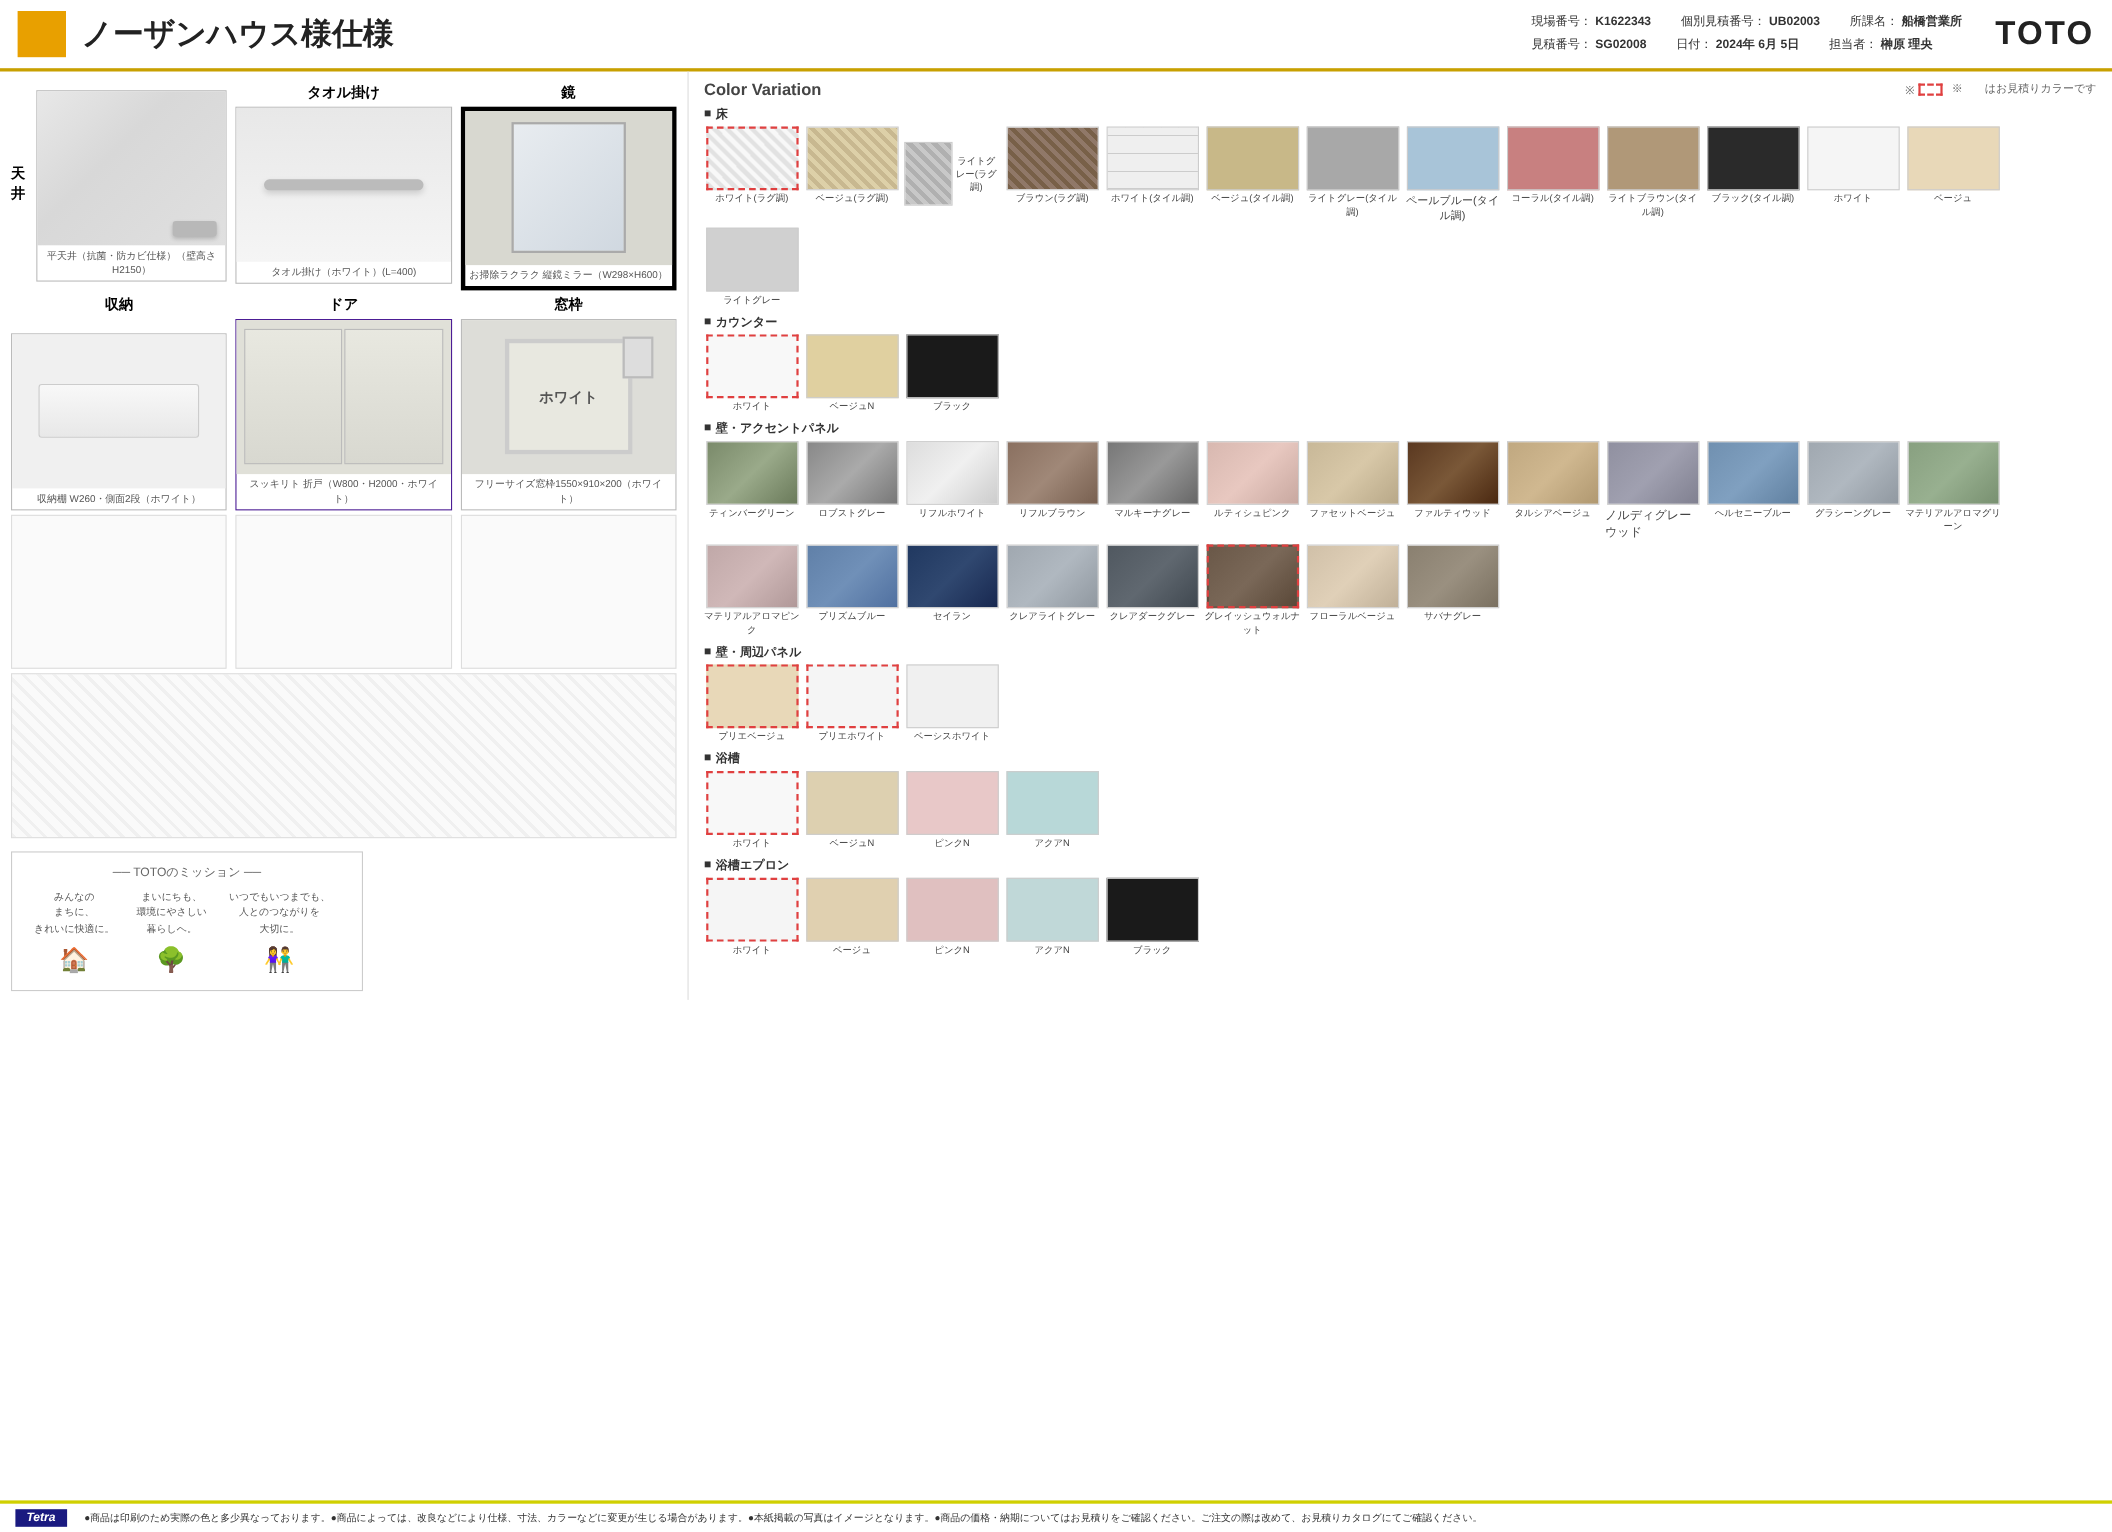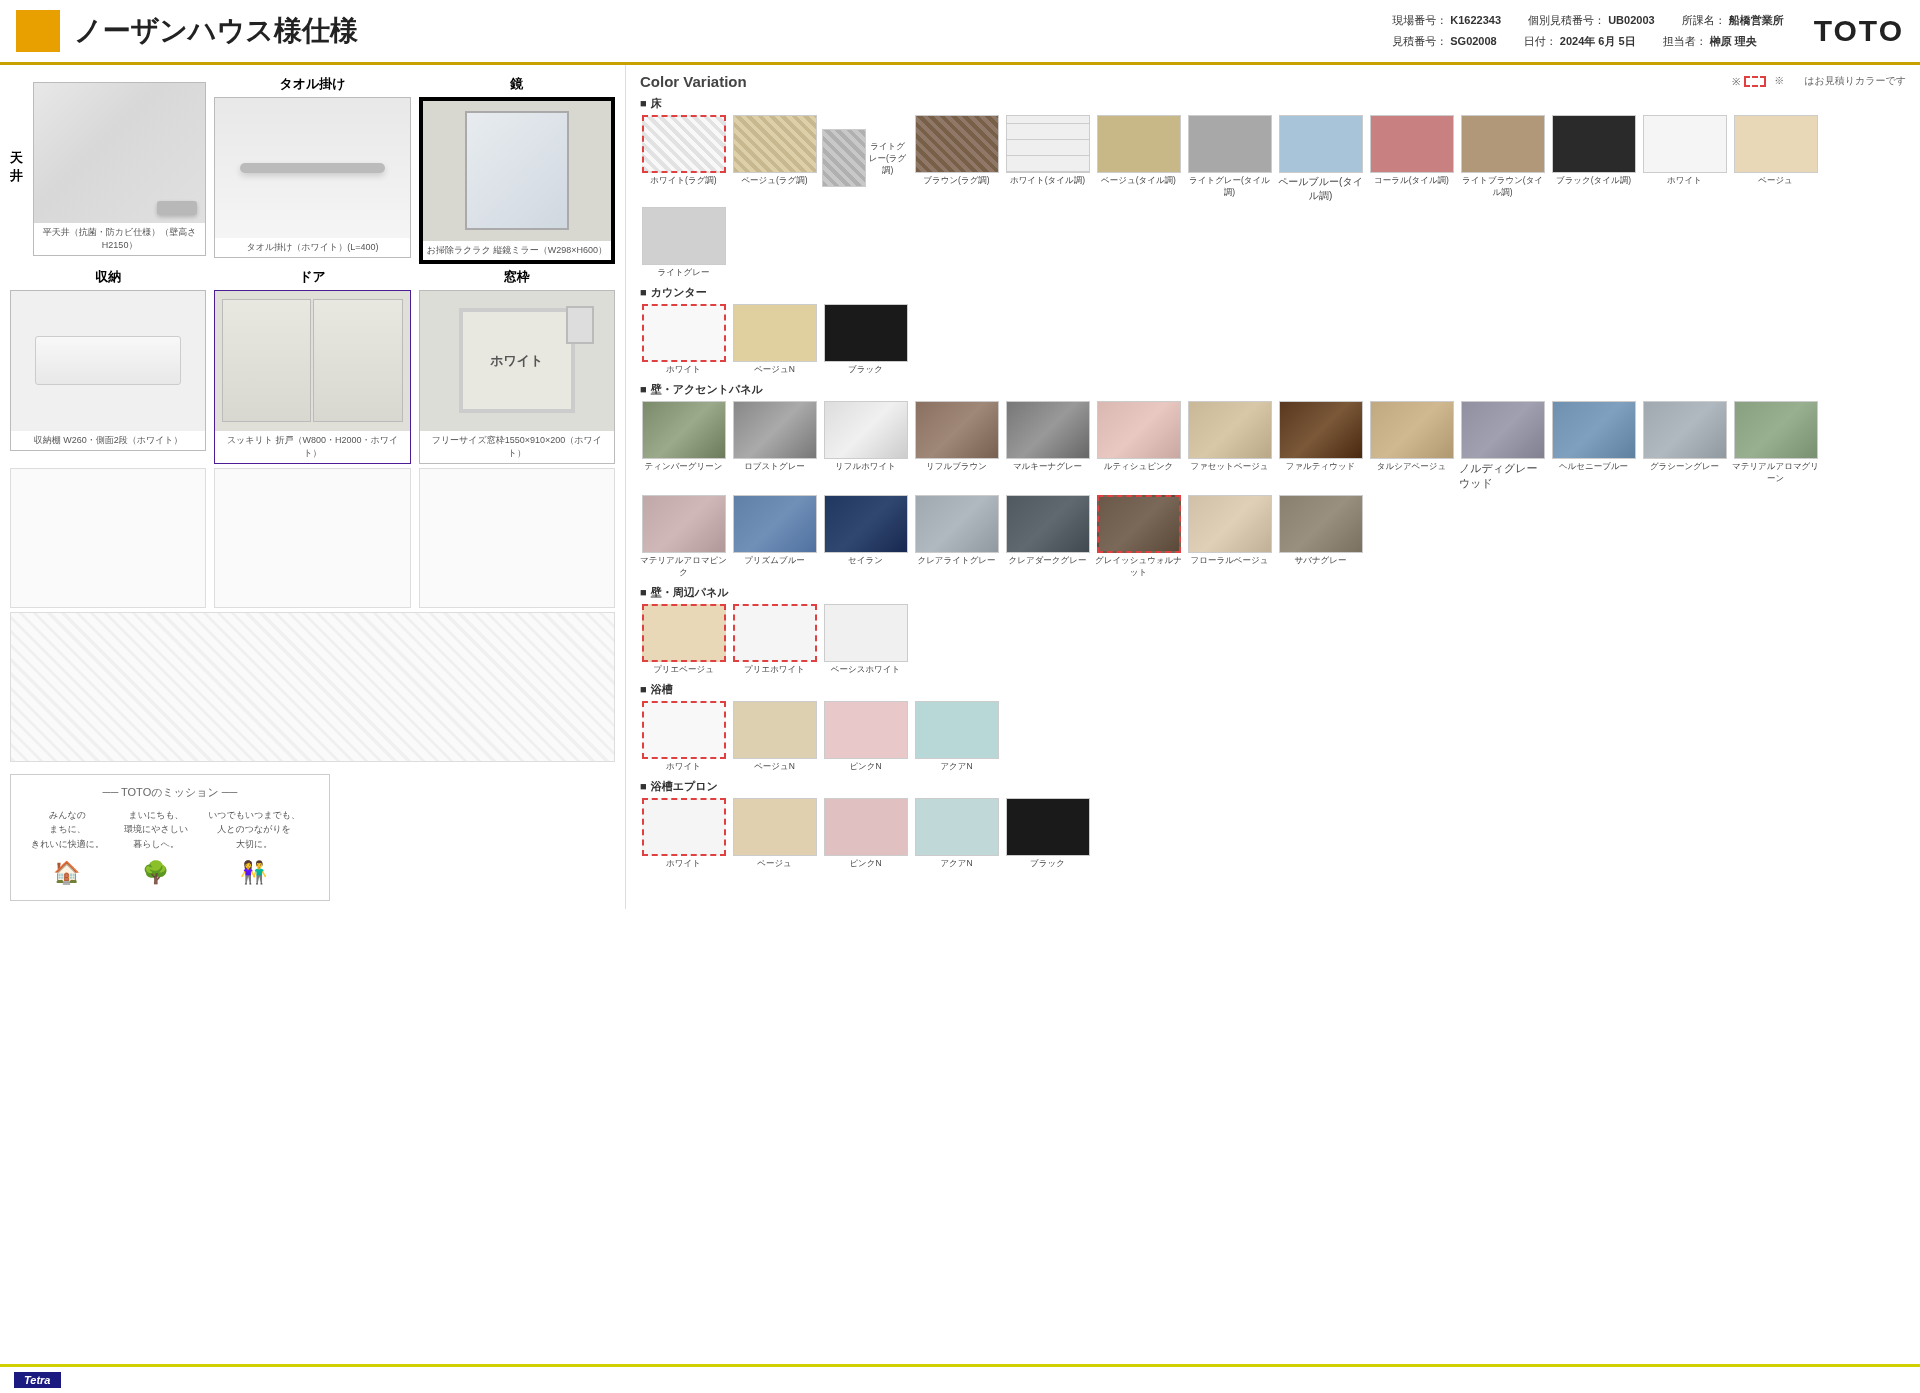--- a/index.html
+++ b/index.html
@@ -66,21 +66,21 @@
           <div style="height:140px; background:#d8d8d0; display:flex; align-items:center; justify-content:center;">
             <div style="width:55%; height:85%; background:linear-gradient(135deg,#e8ecf0 0%,#d0d8e0 100%); border:2px solid #aaa;"></div>
           </div>
           <div style="font-size:9px; color:#555; text-align:center; padding:3px;">お掃除ラクラク 縦鏡ミラー（W298×H600）</div>
         </div>
       </div>
     </div>
 
     
     <div style="display:flex; gap:8px; margin-bottom:4px;">
-      <div style="flex:1; display:flex; flex-direction:column; align-items:center;">
+      <div style="flex:1; display:flex; flex-direction:column; align-items:center;justify-content:space-between;">
         <div style="font-size:13px; font-weight:bold; margin-bottom:4px;">収納</div>
         <div style="width:100%; border:1px solid #bbb;">
           <div style="height:140px; background:#f0f0f0; display:flex; align-items:center; justify-content:center;">
             <div style="width:75%; height:35%; background:linear-gradient(180deg,#f8f8f8 0%,#e8e8e8 100%); border:1px solid #ccc; border-radius:3px;"></div>
           </div>
           <div style="font-size:9px; color:#555; text-align:center; padding:3px;">収納棚 W260・側面2段（ホワイト）</div>
         </div>
       </div>
       <div style="flex:1; display:flex; flex-direction:column; align-items:center;">
         <div style="font-size:13px; font-weight:bold; margin-bottom:4px;">ドア</div>
@@ -393,13 +393,14 @@
         <div style="width:84px;height:58px;background:#1a1a1a;border:1px solid #ccc;margin-bottom:2px;"></div>
         <span style="font-size:8.5px;color:#444;text-align:center;">ブラック</span>
       </div>
     </div>
 
   </div>
 </div>
 
 <div style="background:#fff; border-top:3px solid #d0d000; padding:5px 14px; display:flex; align-items:center; gap:8px; font-size:9px; color:#333; position:fixed; bottom:0; width:100%;">
   <span style="background:#1a1a80; color:#fff; font-size:11px; font-weight:bold; padding:2px 10px; margin-right:8px; font-style:italic;">Tetra</span>
+  <span>●商品は印刷のため実際の色と多少異なっております。●商品によっては、改良などにより仕様、寸法、カラーなどに変更が生じる場合があります。●本紙掲載の写真はイメージとなります。●商品の価格・納期についてはお見積りをご確認ください。ご注文の際は改めて、お見積りカタログにてご確認ください。</span>
 </div>
 
 </body></html>

